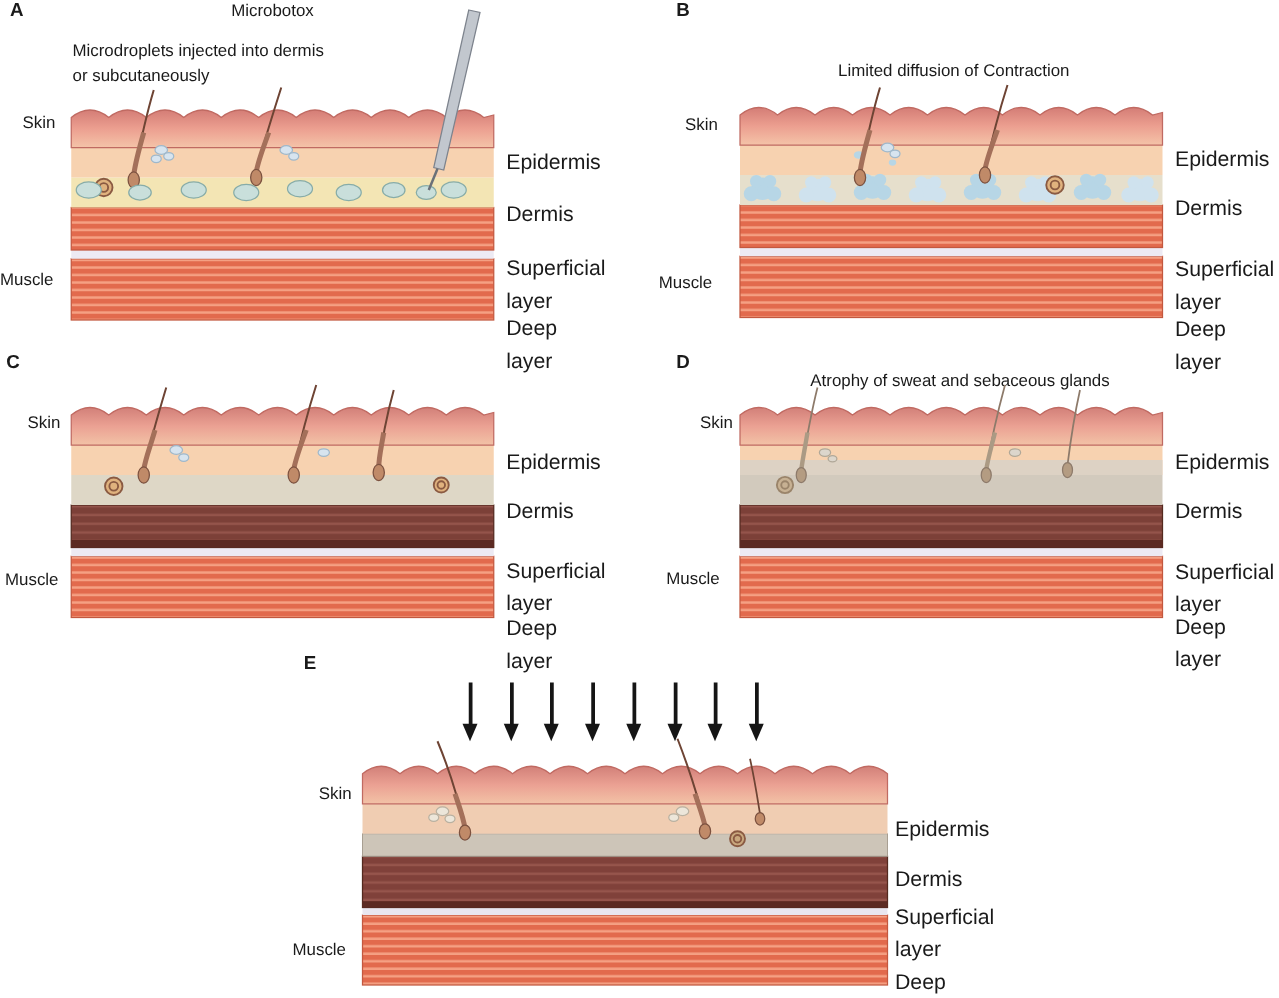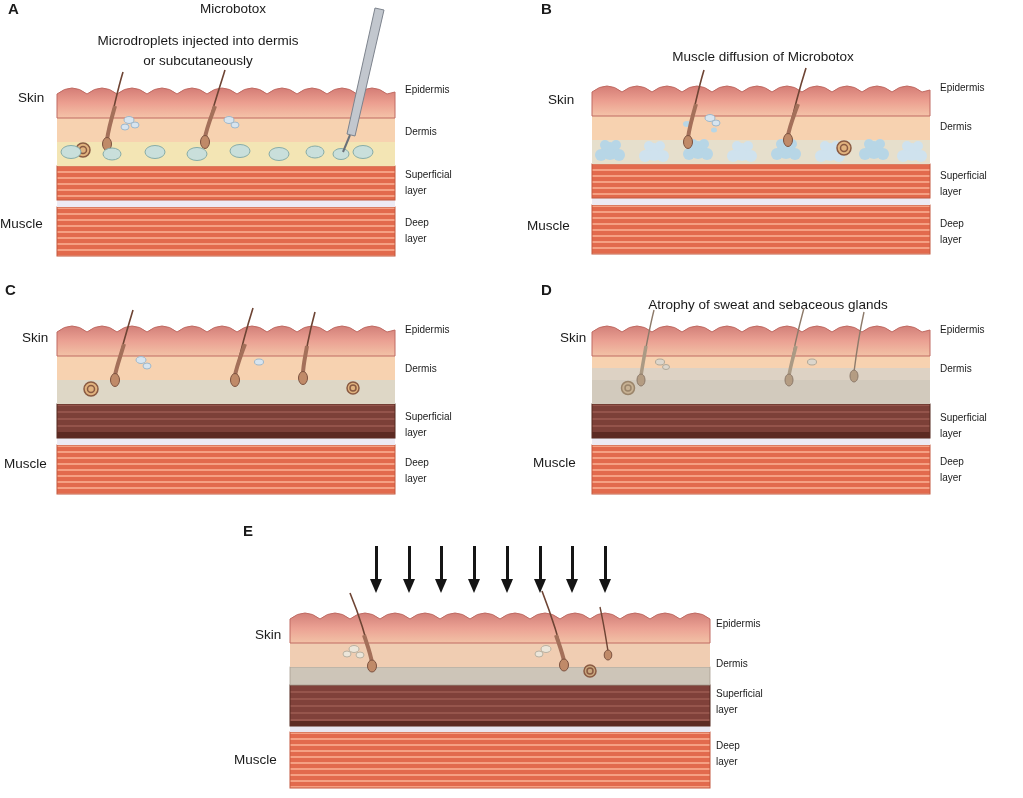--- a/index.html
+++ b/index.html
@@ -3,43 +3,43 @@
 <meta charset="utf-8">
 <style>
   * { margin:0; padding:0; box-sizing:border-box; }
   html,body { background:#ffffff; }
   .fig {
     position:relative; width:1023px; height:798px; background:#ffffff;
     overflow:hidden; font-family:"Liberation Sans", sans-serif; color:#1a1a1a;
   }
   .letter   { position:absolute; font-size:15px; font-weight:700; }
   .title    { position:absolute; font-size:13.5px; text-align:center; }
-  .subtitle { position:absolute; font-size:13.5px; text-align:center; line-height:1.5; }
+  .subtitle { position:absolute; font-size:13.5px; text-align:left; line-height:1.5; }
   .lab      { position:absolute; font-size:13.5px; }
-  .rlabel   { position:absolute; font-size:10px; line-height:1.55; width:95px; }
+  .rlabel   { position:absolute; font-size:17px; line-height:1.55; width:95px;margin-top:35px; }
   .illus    { position:absolute; }
   .illus svg{ overflow:visible; display:block; }
   .arrows   { position:absolute; display:flex; justify-content:space-between; }
   .arrow    { position:relative; width:13px; height:48px; }
   .arrow::before {
     content:""; position:absolute; left:5px; top:0; width:3px; height:35px; background:#151515;
   }
   .arrow::after {
     content:""; position:absolute; left:0; top:33px; width:0; height:0;
     border-left:6.5px solid transparent; border-right:6.5px solid transparent;
     border-top:14px solid #151515;
   }
 </style>
 </head>
 <body>
 
 <div class="fig">
 
   <div class="letter" style="left:8px;top:0px">A</div>
-  <div class="title" style="left:103px;top:1px;width:260px">Microbotox</div>
+  <div class="title" style="left:88px;top:1px;width:260px">Microbotox</div>
   <div class="subtitle" style="left:58px;top:31px;width:280px">
     <span style="display:block">Microdroplets injected into dermis</span>
     <span style="display:block">or subcutaneously</span>
   </div>
   <div class="lab" style="left:18px;top:90px">Skin</div>
   <div class="lab" style="left:0px;top:216px">Muscle</div>
 
   <div class="illus" style="left:57px;top:80px;width:338px;height:178px">
     <svg viewBox="0 0 338 178" width="338" height="178">
       <defs>
@@ -109,21 +109,21 @@
   <div class="rlabel" style="left:405px;top:167px">
     <span>Superficial</span><br>
     <span>layer</span>
   </div>
   <div class="rlabel" style="left:405px;top:215px">
     <span>Deep</span><br>
     <span>layer</span>
   </div>
 
   <div class="letter" style="left:541px;top:0px">B</div>
-  <div class="title" style="left:613px;top:49px;width:300px">Muscle diffusion of Microbotox</div>
+  <div class="title" style="left:613px;top:49px;width:300px">Limited diffusion of Contraction</div>
   <div class="lab" style="left:548px;top:92px">Skin</div>
   <div class="lab" style="left:527px;top:218px">Muscle</div>
 
   <div class="illus" style="left:592px;top:78px;width:338px;height:178px">
     <svg viewBox="0 0 338 178" width="338" height="178">
       <defs>
         <linearGradient id="epiB" x1="0" y1="0" x2="0" y2="1">
           <stop offset="0" stop-color="#d47d76"></stop>
             <stop offset="0.5" stop-color="#ec9f90"></stop>
             <stop offset="1" stop-color="#f4c3a8"></stop>

